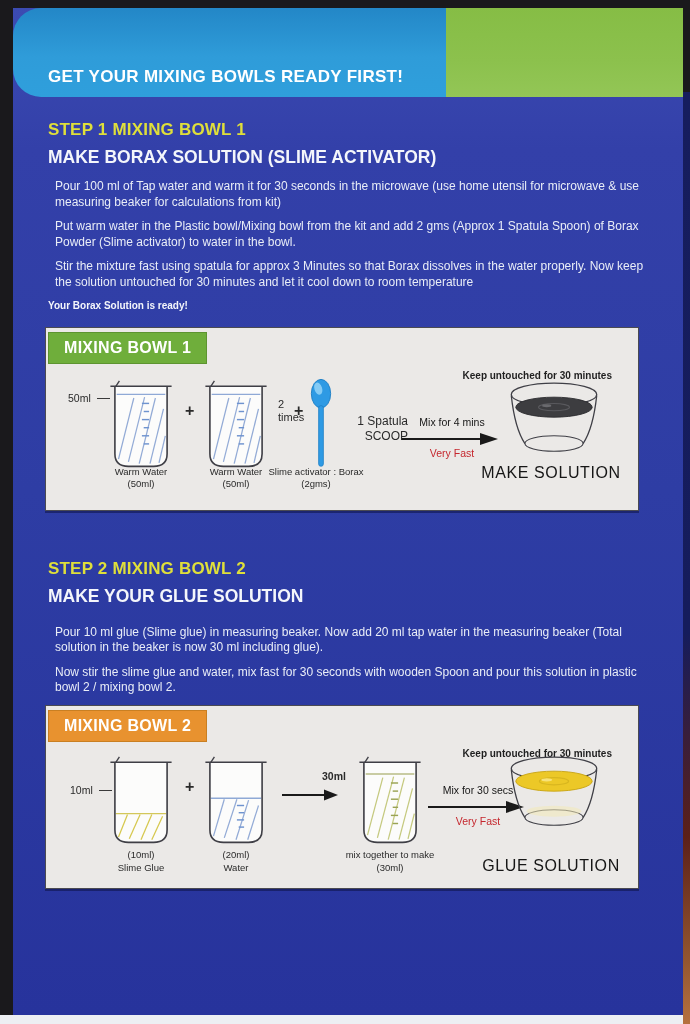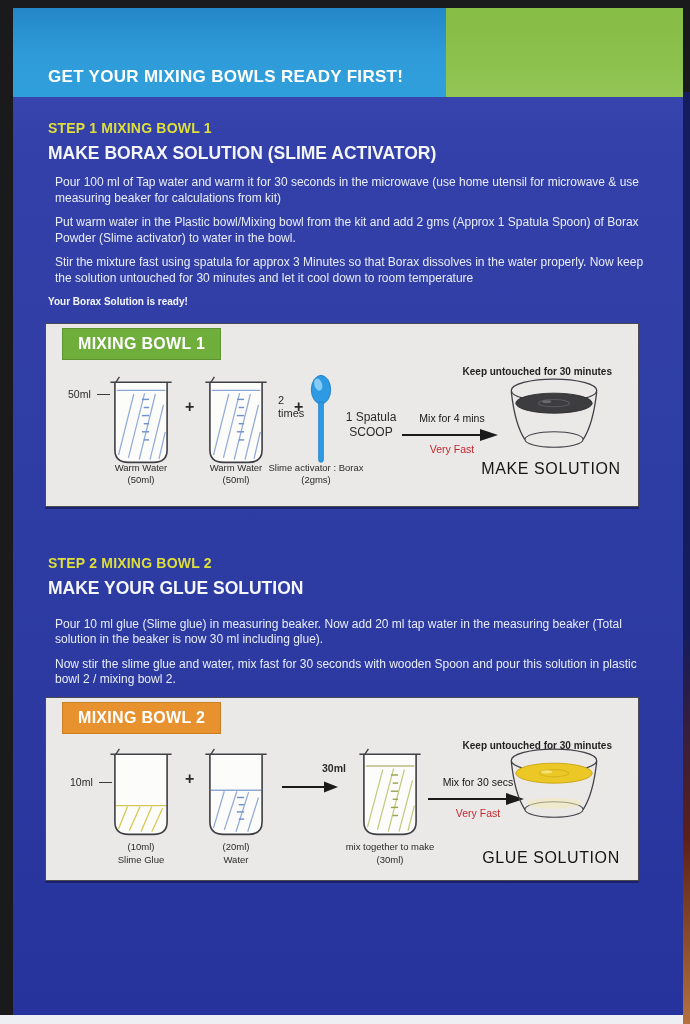--- a/index.html
+++ b/index.html
@@ -9,50 +9,50 @@
   }
   html,body{margin:0;padding:0;background:#0d0d0f;}
   .photo{position:relative;width:690px;height:1024px;overflow:hidden;
          background:#1a191c;font-family:"Liberation Sans",sans-serif;}
   .photo-bottom{position:absolute;left:0;right:0;bottom:0;height:9px;background:#edeff3;}
   .page{position:absolute;left:13px;top:8px;right:7px;bottom:9px;
         background:linear-gradient(180deg,#3c4bb2 0%,#3340a9 14%,var(--blue) 48%,#27339c 100%);}
   .right-shade{position:absolute;right:0;top:92px;bottom:0;width:7px;z-index:5;
         background:linear-gradient(180deg,#161d5e 0%,#151c5c 58%,#5c2019 80%,#92552f 93%,#b5713f 100%);}
   
-  .band{position:relative;height:89px;background:linear-gradient(180deg,#2387c7 0%,var(--cyan) 55%,#2f9fdc 100%);}
+  .band{position:relative;height:89px;background:linear-gradient(180deg,#2387c7 0%,var(--cyan) 55%,#2f9fdc 100%);border-radius:28px;}
   .band-green{position:absolute;left:433px;right:0;top:0;bottom:0;
         background:linear-gradient(180deg,#86bd45 0%,var(--green) 60%,#93c656 100%);}
   .band-title{position:absolute;left:35px;bottom:10px;color:#fff;font-weight:bold;
         font-size:17px;letter-spacing:.3px;}
   
   .content{padding:23px 30px 0 35px;}
-  .step-title{color:var(--yellow);font-weight:bold;font-size:14px;margin:0 0 7px;letter-spacing:.2px;}
+  .step-title{color:var(--yellow);font-weight:bold;font-size:17px;margin:0 0 7px;letter-spacing:.2px;}
   .step-sub{color:#f4f6fb;font-weight:bold;font-size:17.5px;margin:0 0 11px;}
   .body-text{color:#e9edf7;font-size:12px;line-height:1.3;margin:0 7px 9px;max-width:600px;}
   .ready{color:#f4f6fb;font-weight:bold;font-size:10px;margin:2px 0 0;}
   
   .whitebox{position:relative;width:592px;height:182px;margin-left:-3px;
         background:var(--paper);border:1px solid #4a4a52;box-shadow:0 2px 0 rgba(10,14,60,.5);}
   .box1{margin-top:16px;}
   .box2{margin-top:8px;}
-  .box-label{position:absolute;left:16px;top:4px;padding:7px 16px;font-weight:bold;color:#fff;
+  .box-label{position:absolute;left:2px;top:4px;padding:7px 16px;font-weight:bold;color:#fff;
         font-size:16px;letter-spacing:.3px;}
   .box1 .box-label{background:var(--labelGreen);box-shadow:inset 0 0 0 1px #5d9430;}
   .box2 .box-label{background:var(--labelOrange);box-shadow:inset 0 0 0 1px #c97f22;}
   .keep-note{position:absolute;top:42px;right:26px;font-size:10px;font-weight:bold;color:#1f1f1f;}
   .abs{position:absolute;}
   .small-label{position:absolute;font-size:9.5px;line-height:1.35;text-align:center;
         white-space:pre-line;color:var(--ink);}
   .plus{position:absolute;font-size:16px;font-weight:bold;color:var(--ink);}
   .scale-label{position:absolute;font-size:10.5px;color:var(--ink);}
   .scale-dash{position:absolute;width:13px;border-top:1.6px solid #3a3a3a;}
   .times-label{position:absolute;font-size:11px;line-height:1.25;color:var(--ink);white-space:pre-line;}
   .spatula-label{position:absolute;font-size:12px;line-height:1.3;color:var(--ink);
-        text-align:center;white-space:pre-line;}
+        text-align:right;white-space:pre-line;}
   .mix-text{position:absolute;font-size:10.5px;color:#161616;text-align:center;width:96px;}
   .fast-text{position:absolute;font-size:10.5px;color:var(--red);text-align:center;width:96px;}
   .result-label{position:absolute;font-size:16px;letter-spacing:.6px;color:#161616;
         text-align:center;width:170px;}
   svg{display:block;}
 </style>
 </head>
 <body>
 
 <div class="photo">

